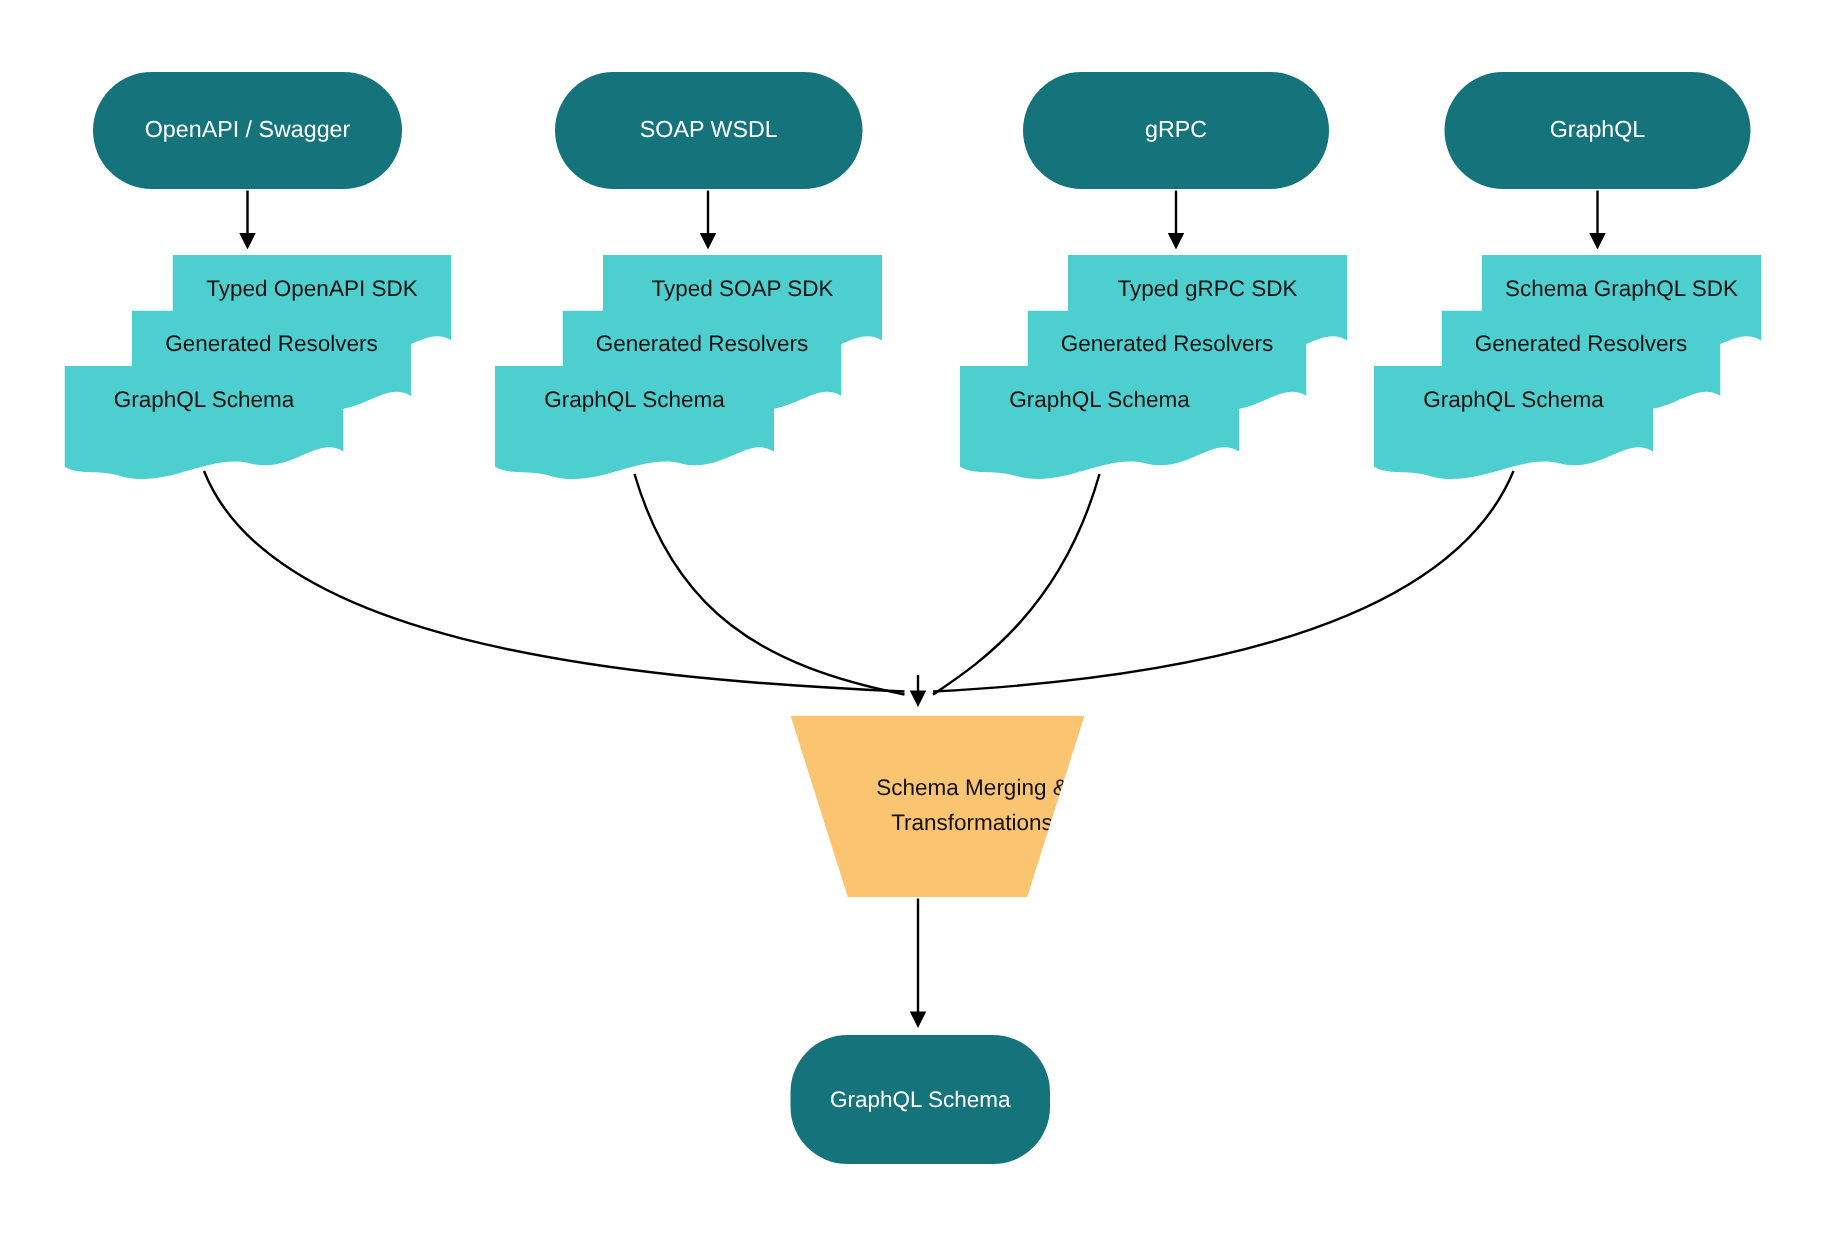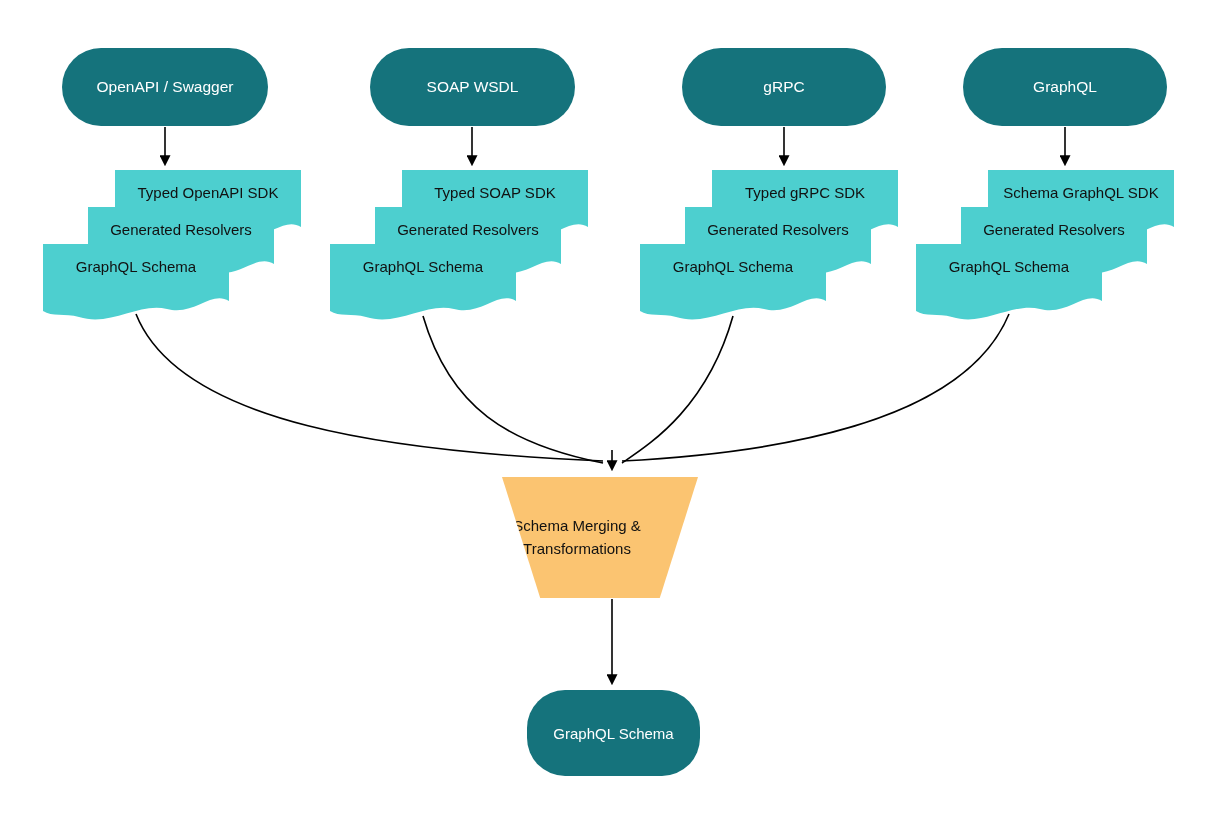--- a/index.html
+++ b/index.html
@@ -49,29 +49,29 @@
   }
   .doc-label {
     position: absolute;
     left: 0; right: 0;
     top: 14px;
     text-align: center;
     font-size: 15px;
     color: #111111;
   }
   .funnel {
-    left: 502px;
+    left: 527px;
     top: 477px;
     width: 196px;
     height: 121px;
     background: var(--color-merge, #fbc471);
     clip-path: polygon(0 0, 100% 0, 80.5% 100%, 19.5% 100%);
     display: flex;
     align-items: center;
-    justify-content: flex-start;
+    justify-content: flex-end;
   }
   .funnel-label {
     width: 150px;
     text-align: center;
     font-size: 15px;
     line-height: 1.5;
     color: #111111;
   }
   .final-pill {
     left: 527px;

